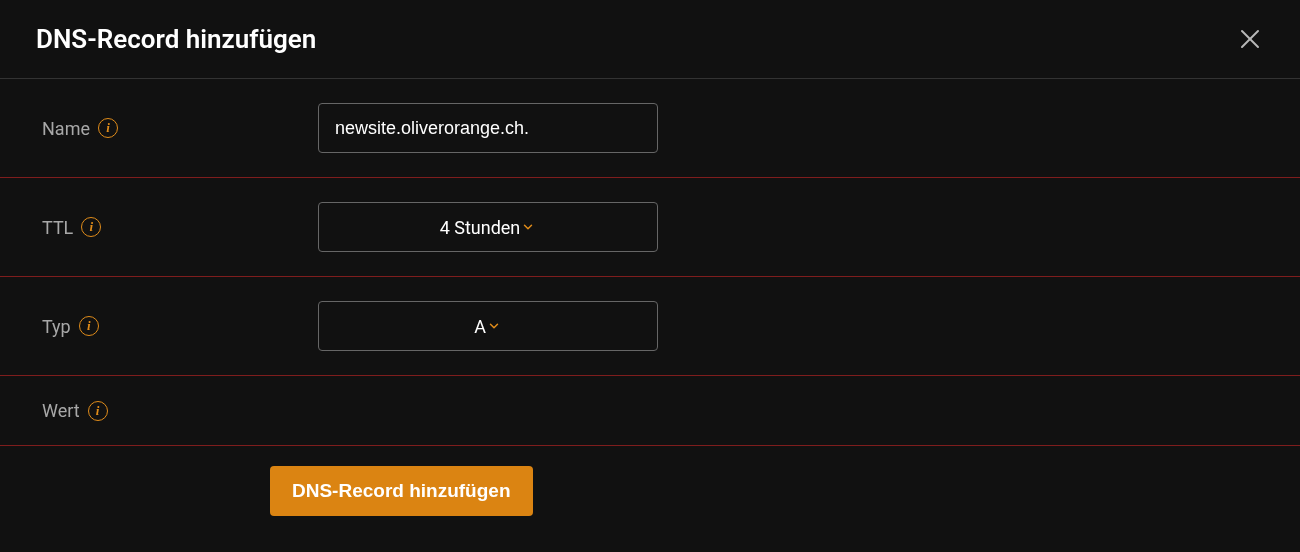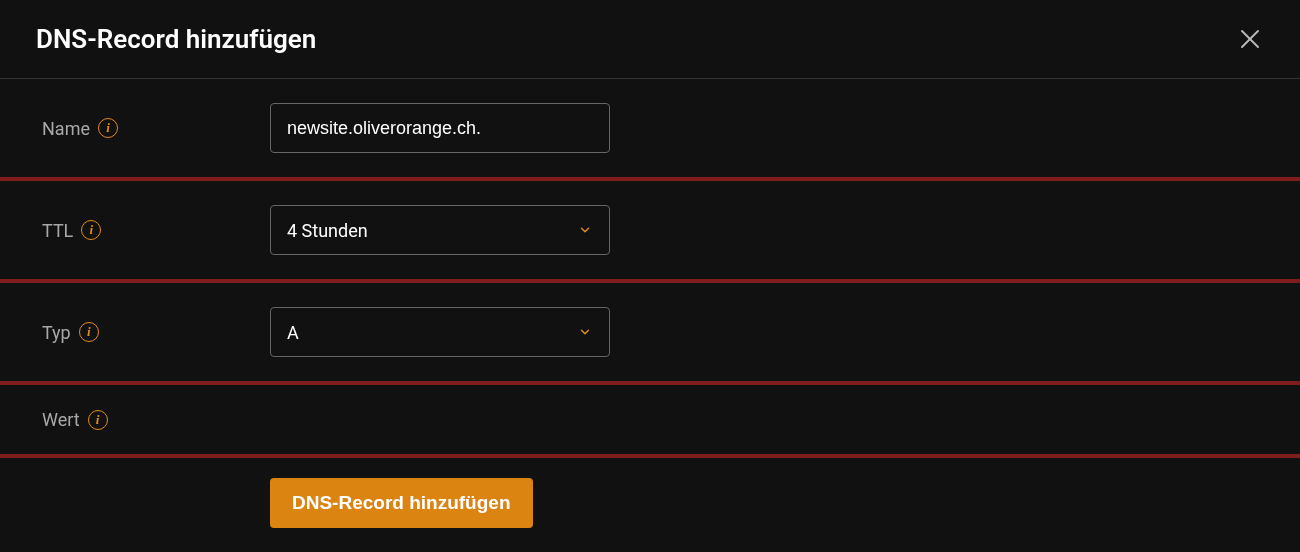--- a/index.html
+++ b/index.html
@@ -40,21 +40,22 @@
       width: 24px;
       height: 24px;
     }
     .form-body {
       padding: 0;
     }
     .form-row {
       display: flex;
       align-items: center;
       padding: 24px 42px;
-      border-bottom: 4px solid #7f1d1d;
+      border-bottom: 1px solid #7f1d1d;
+      gap: 48px;
     }
     .form-label-cell {
       width: 228px;
       display: flex;
       align-items: center;
       gap: 8px;
     }
     .form-label {
       color: #a8a8a8;
       font-size: 18px;
@@ -95,21 +96,21 @@
       width: 340px;
       height: 50px;
       background: #111111;
       border: 1px solid #666666;
       border-radius: 4px;
       color: #ffffff;
       font-size: 18px;
       padding: 0 16px;
       display: flex;
       align-items: center;
-      justify-content: space-between;
+      justify-content: center;
       cursor: pointer;
     }
     .select-value {
       color: #ffffff;
     }
     .chevron-down {
       width: 16px;
       height: 16px;
       color: #e08c1a;
       display: flex;

